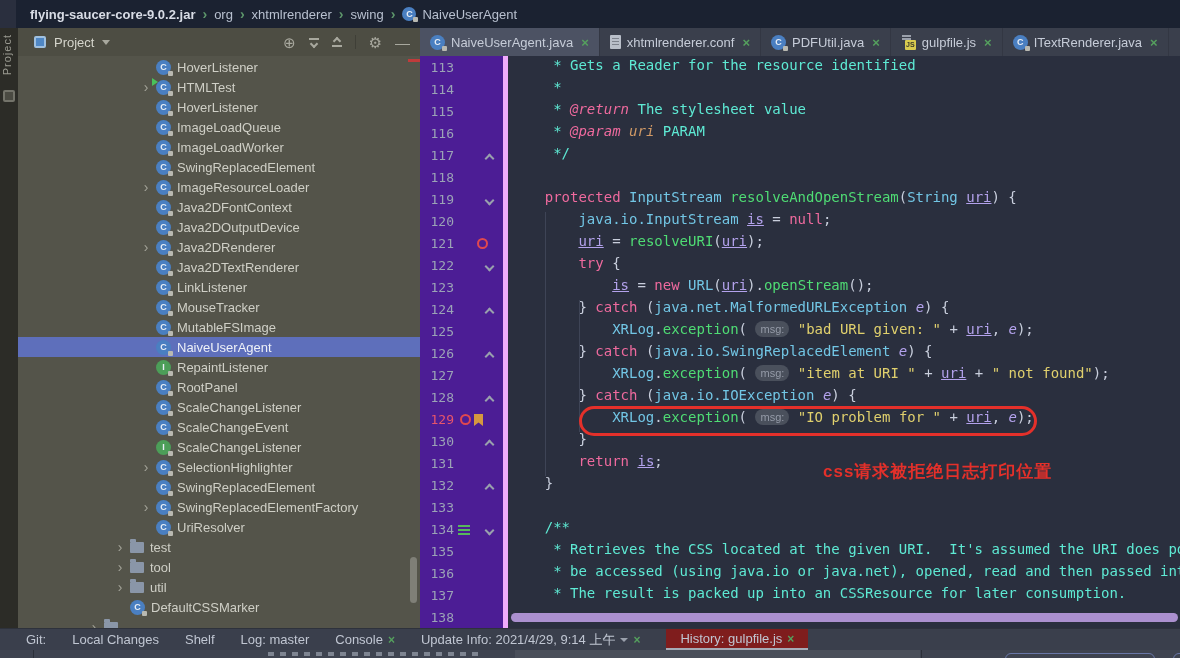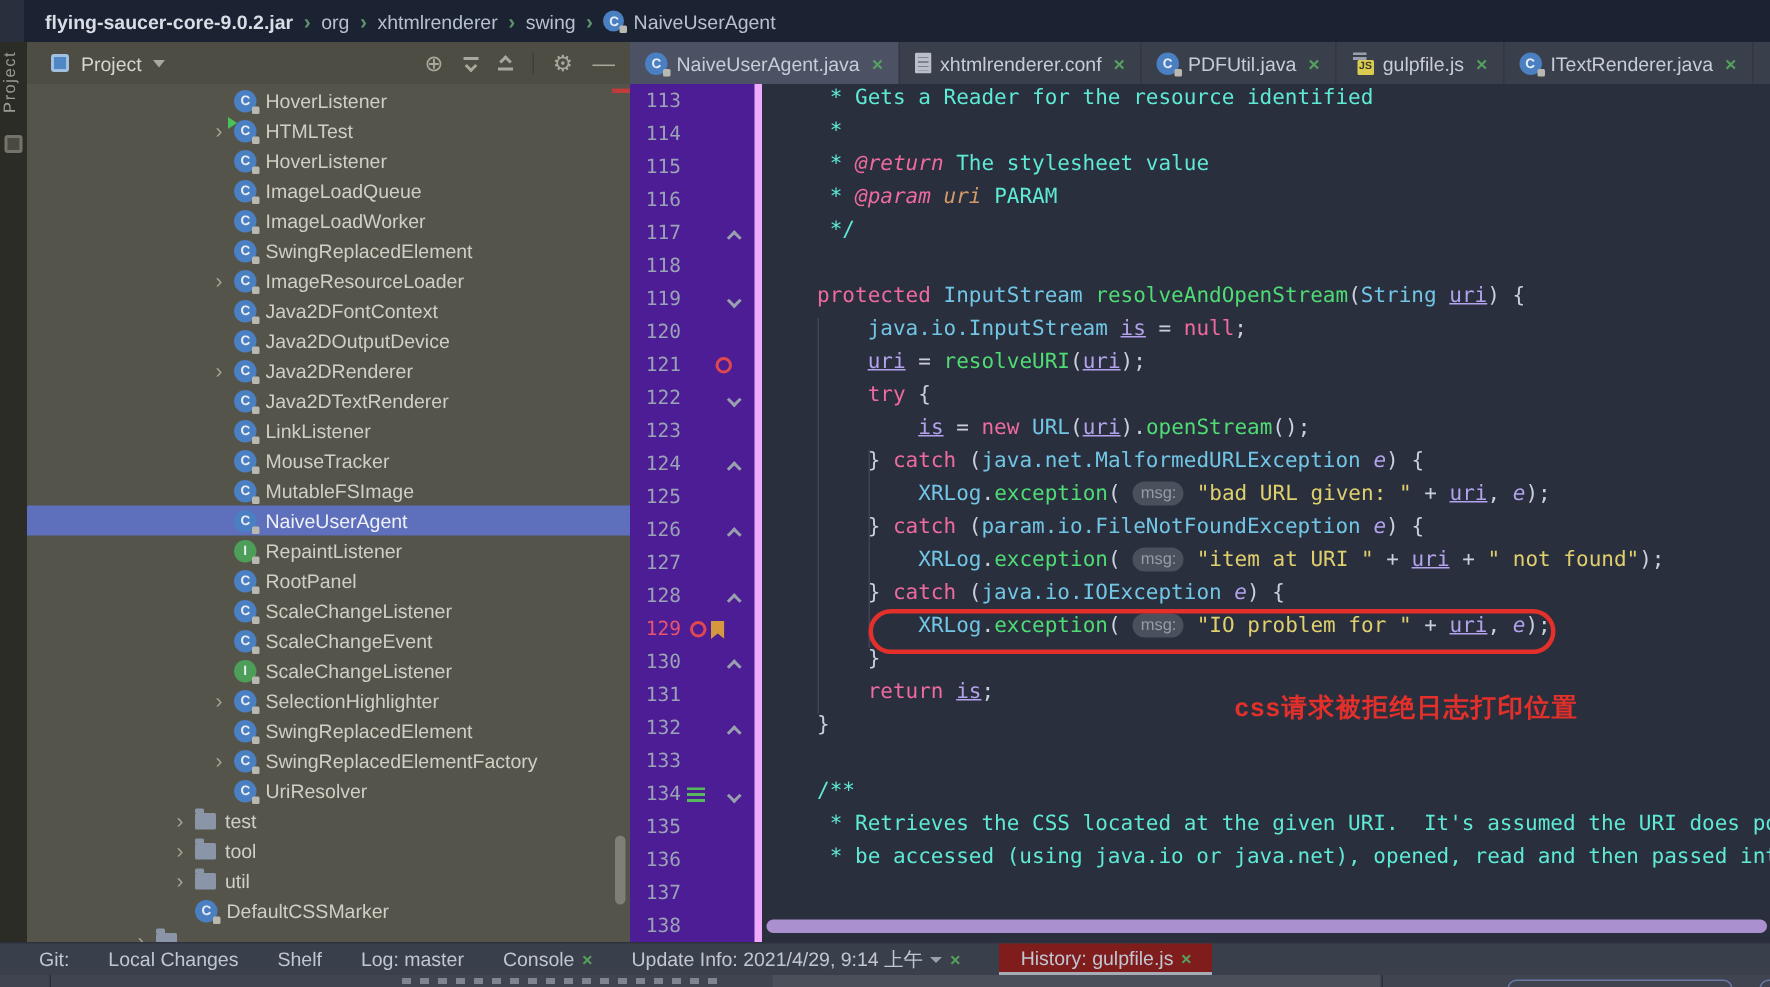--- a/index.html
+++ b/index.html
@@ -470,31 +470,32 @@
         <div class="code-line"><span class="tk-doc">     * </span><span class="tk-doctag">@param</span><span class="tk-doc"> </span><span class="tk-docparam">uri</span><span class="tk-doc"> PARAM</span></div>
         <div class="code-line"><span class="tk-doc">     */</span></div>
         <div class="code-line"><span class="tk-plain">    </span></div>
         <div class="code-line"><span class="tk-plain">    </span><span class="tk-kw">protected</span><span class="tk-plain"> </span><span class="tk-type">InputStream</span><span class="tk-plain"> </span><span class="tk-method">resolveAndOpenStream</span><span class="tk-plain">(</span><span class="tk-type">String</span><span class="tk-plain"> </span><span class="tk-var">uri</span><span class="tk-plain">) {</span></div>
         <div class="code-line"><span class="tk-plain">        </span><span class="tk-type">java.io.InputStream</span><span class="tk-plain"> </span><span class="tk-var">is</span><span class="tk-plain"> = </span><span class="tk-kw">null</span><span class="tk-plain">;</span></div>
         <div class="code-line"><span class="tk-plain">        </span><span class="tk-var">uri</span><span class="tk-plain"> = </span><span class="tk-method">resolveURI</span><span class="tk-plain">(</span><span class="tk-var">uri</span><span class="tk-plain">);</span></div>
         <div class="code-line"><span class="tk-plain">        </span><span class="tk-kw">try</span><span class="tk-plain"> {</span></div>
         <div class="code-line"><span class="tk-plain">            </span><span class="tk-var">is</span><span class="tk-plain"> = </span><span class="tk-kw">new</span><span class="tk-plain"> </span><span class="tk-type">URL</span><span class="tk-plain">(</span><span class="tk-var">uri</span><span class="tk-plain">).</span><span class="tk-method">openStream</span><span class="tk-plain">();</span></div>
         <div class="code-line"><span class="tk-plain">        } </span><span class="tk-kw">catch</span><span class="tk-plain"> (</span><span class="tk-type">java.net.MalformedURLException</span><span class="tk-plain"> </span><span class="tk-varit">e</span><span class="tk-plain">) {</span></div>
         <div class="code-line"><span class="tk-plain">            </span><span class="tk-type">XRLog</span><span class="tk-plain">.</span><span class="tk-method">exception</span><span class="tk-plain">( </span><span class="param-hint">msg:</span><span class="tk-plain"> </span><span class="tk-str">"bad URL given: "</span><span class="tk-plain"> + </span><span class="tk-var">uri</span><span class="tk-plain">, </span><span class="tk-varit">e</span><span class="tk-plain">);</span></div>
-        <div class="code-line"><span class="tk-plain">        } </span><span class="tk-kw">catch</span><span class="tk-plain"> (</span><span class="tk-type">param.io.FileNotFoundException</span><span class="tk-plain"> </span><span class="tk-varit">e</span><span class="tk-plain">) {</span></div>
+        <div class="code-line"><span class="tk-plain">        } </span><span class="tk-kw">catch</span><span class="tk-plain"> (</span><span class="tk-type">java.io.SwingReplacedElement</span><span class="tk-plain"> </span><span class="tk-varit">e</span><span class="tk-plain">) {</span></div>
         <div class="code-line"><span class="tk-plain">            </span><span class="tk-type">XRLog</span><span class="tk-plain">.</span><span class="tk-method">exception</span><span class="tk-plain">( </span><span class="param-hint">msg:</span><span class="tk-plain"> </span><span class="tk-str">"item at URI "</span><span class="tk-plain"> + </span><span class="tk-var">uri</span><span class="tk-plain"> + </span><span class="tk-str">" not found"</span><span class="tk-plain">);</span></div>
         <div class="code-line"><span class="tk-plain">        } </span><span class="tk-kw">catch</span><span class="tk-plain"> (</span><span class="tk-type">java.io.IOException</span><span class="tk-plain"> </span><span class="tk-varit">e</span><span class="tk-plain">) {</span></div>
         <div class="code-line"><span class="tk-plain">            </span><span class="tk-type">XRLog</span><span class="tk-plain">.</span><span class="tk-method">exception</span><span class="tk-plain">( </span><span class="param-hint">msg:</span><span class="tk-plain"> </span><span class="tk-str">"IO problem for "</span><span class="tk-plain"> + </span><span class="tk-var">uri</span><span class="tk-plain">, </span><span class="tk-varit">e</span><span class="tk-plain">);</span></div>
         <div class="code-line"><span class="tk-plain">        }</span></div>
         <div class="code-line"><span class="tk-plain">        </span><span class="tk-kw">return</span><span class="tk-plain"> </span><span class="tk-var">is</span><span class="tk-plain">;</span></div>
         <div class="code-line"><span class="tk-plain">    }</span></div>
         <div class="code-line"></div>
         <div class="code-line"><span class="tk-plain">    </span><span class="tk-doc">/**</span></div>
         <div class="code-line"><span class="tk-doc">     * Retrieves the CSS located at the given URI.  It's assumed the URI does point</span></div>
         <div class="code-line"><span class="tk-doc">     * be accessed (using java.io or java.net), opened, read and then passed into the</span></div>
+        <div class="code-line"><span class="tk-doc">     * The result is packed up into an CSSResource for later consumption.</span></div>
         <div class="code-line"></div>
         <div class="indent-guide" style="left:36px; top:156px; height:264px;"></div>
         <div class="indent-guide" style="left:70px; top:244px; height:132px;"></div>
         <div class="highlight-box"></div>
         <div class="annotation">css请求被拒绝日志打印位置</div>
         <div class="h-scrollbar"></div>
       </div>
   </div>
 </div>
 

